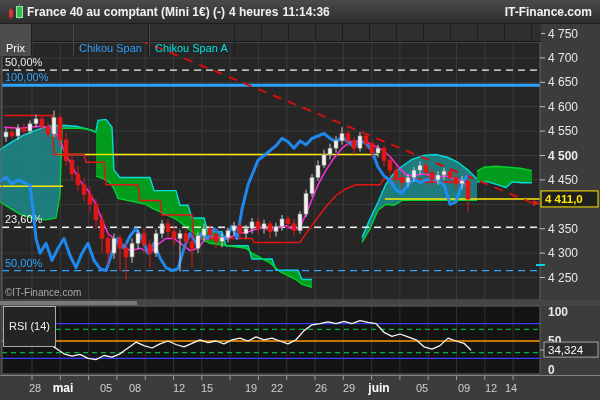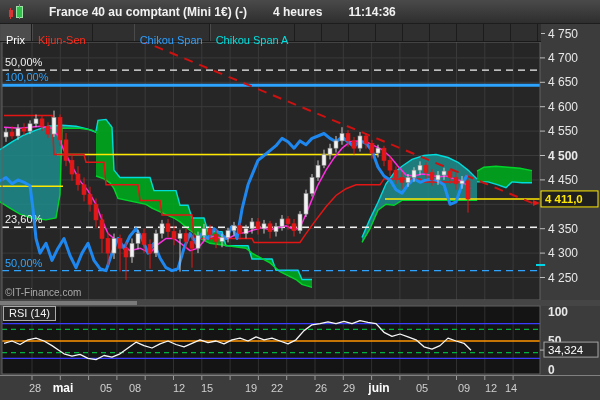--- a/index.html
+++ b/index.html
@@ -1,56 +1,56 @@
 <!DOCTYPE html>
 <html><head>
 <meta charset="utf-8">
 <style>
   html,body{margin:0;padding:0;background:#3c3c3c;width:600px;height:400px;overflow:hidden;
     font-family:"Liberation Sans",sans-serif;}
   .screen{position:relative;width:600px;height:400px;background:#3c3c3c;}
   .titlebar{position:absolute;top:0;left:0;width:600px;height:24px;box-sizing:border-box;
     background:linear-gradient(#4a4a4a,#2e2e2e);border-bottom:1px solid #1d1d1d;
-    display:flex;align-items:center;gap:26px;padding:0 8px;color:#f2f2f2;font-size:12px;font-weight:bold;}
+    display:flex;align-items:center;gap:4px;padding:0 8px;color:#f2f2f2;font-size:12px;font-weight:bold;}
   .titlebar .spacer{flex:1;}
   .app-icon{display:inline-block;width:15px;height:16px;position:relative;}
   .app-icon .c1{position:absolute;left:1px;top:6px;width:4px;height:7px;background:#d83535;}
   .app-icon .c1:before{content:"";position:absolute;left:1px;top:-2px;width:1px;height:11px;background:#d83535;}
   .app-icon .c2{position:absolute;left:8px;top:2px;width:5px;height:10px;background:#2fc14a;border:1px solid #9fe3a8;}
   .app-icon .c2:before{content:"";position:absolute;left:2px;top:-3px;width:1px;height:15px;background:#2fc14a;}
   .legendbar{position:absolute;top:24px;left:0;width:541px;height:17px;background:#2f2f2f;
     display:flex;font-size:11px;line-height:16px;border-bottom:1px solid #191919;z-index:3;}
-  .cell{padding:8px 6px;border-right:1px solid #1c1c1c;box-shadow:inset 1px 0 0 #4a4a4a;white-space:nowrap;}
+  .cell{padding:16px 6px;border-right:1px solid #1c1c1c;box-shadow:inset 1px 0 0 #4a4a4a;white-space:nowrap;}
   .prix{background:#4d4d4d;color:#ffffff;}
   .fill{flex:1;background:repeating-linear-gradient(90deg,#2f2f2f 0 26px,#1c1c1c 26px 27px);}
   #chart{position:absolute;top:24px;left:0;z-index:1;}
   .watermark{position:absolute;left:5px;top:287px;font-size:10px;color:#a9a9a9;z-index:2;}
-  .rsi-tag{position:absolute;left:3px;top:306px;font-size:11px;line-height:13px;padding:0 5px;
+  .rsi-tag{position:absolute;left:3px;top:306px;font-size:11px;line-height:13px;padding:13px 5px;
     border:1px solid #ababab;background:#242424;color:#f0f0f0;z-index:2;}
   svg text{font-family:"Liberation Sans",sans-serif;}
 </style>
 </head>
 <body>
 
 <div class="screen">
 
   <div class="titlebar">
     <span class="app-icon">
         <span class="c1"></span>
         <span class="c2"></span>
       </span>
     <span>France 40 au comptant (Mini 1€) (-)</span>
     <span>4 heures</span>
     <span>11:14:36</span>
     <span class="spacer"></span>
+    <span>IT-Finance.com</span>
   </div>
 
   <div class="legendbar">
     <div class="cell prix">Prix</div>
-      <div class="cell" style="color: rgb(255, 42, 26);">Kijun-Sen</div>
       <div class="cell" style="color: rgb(46, 159, 255); margin-left: 41px;">Chikou Span</div>
       <div class="cell" style="color: rgb(0, 224, 224);">Chikou Span A</div>
       <div class="fill"></div>
   </div>
 
   <svg id="chart" width="600" height="376" viewBox="0 24 600 376">
       <rect x="2" y="42" width="538" height="258" fill="#262626"></rect>
       <rect x="2" y="306" width="538" height="68" fill="#141414"></rect>
       <line x1="32" y1="42" x2="32" y2="300" stroke="#3a3a3a"></line>
       <line x1="32" y1="306" x2="32" y2="374" stroke="#303030"></line>

